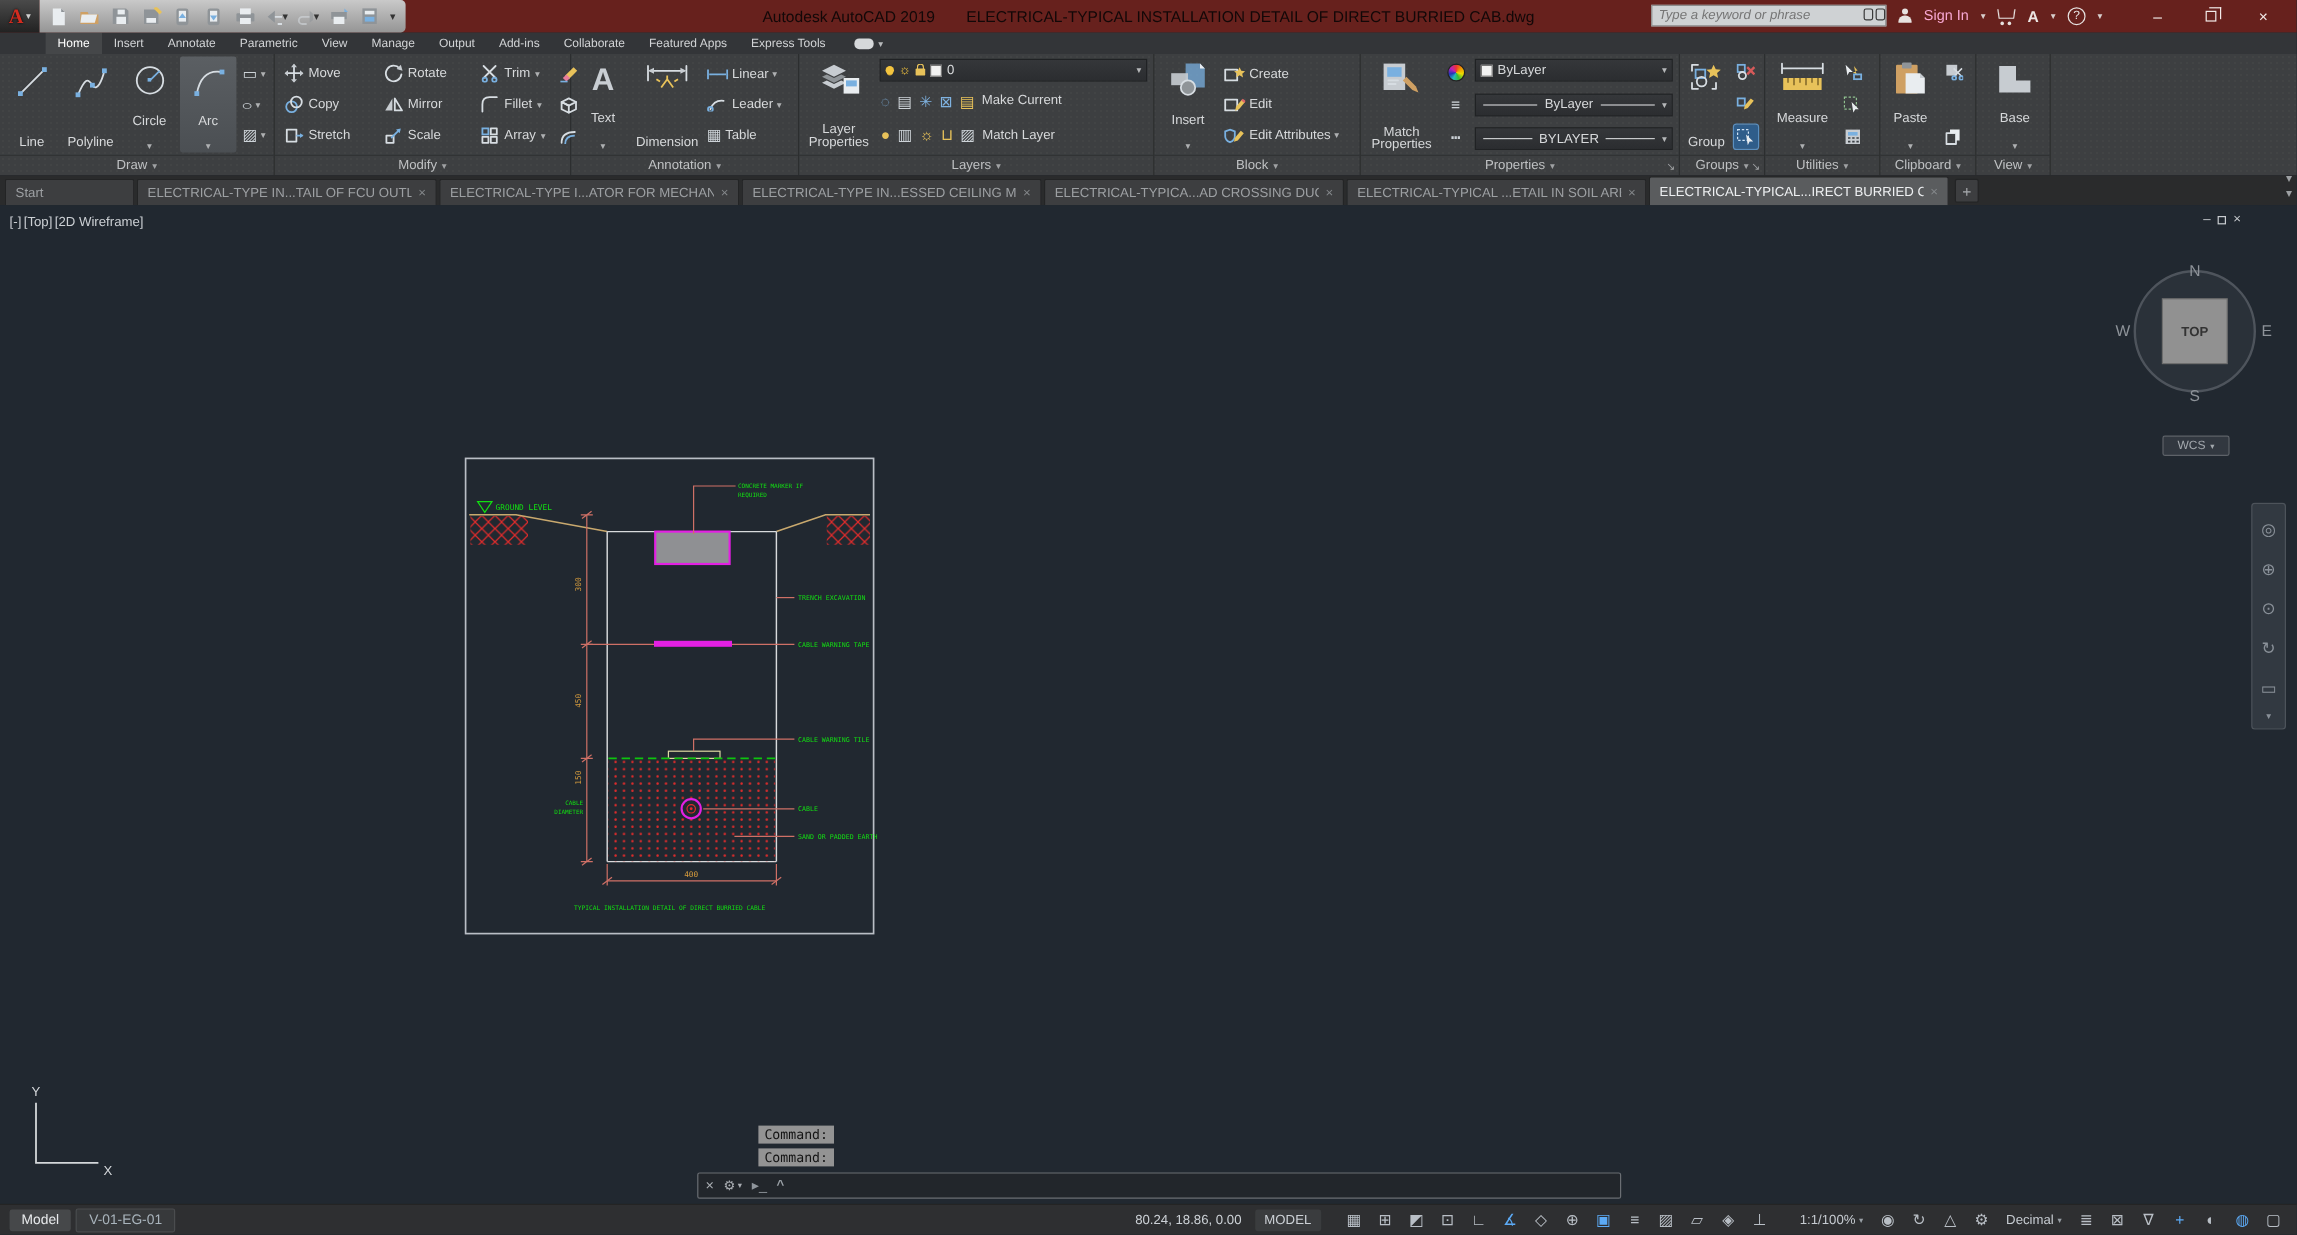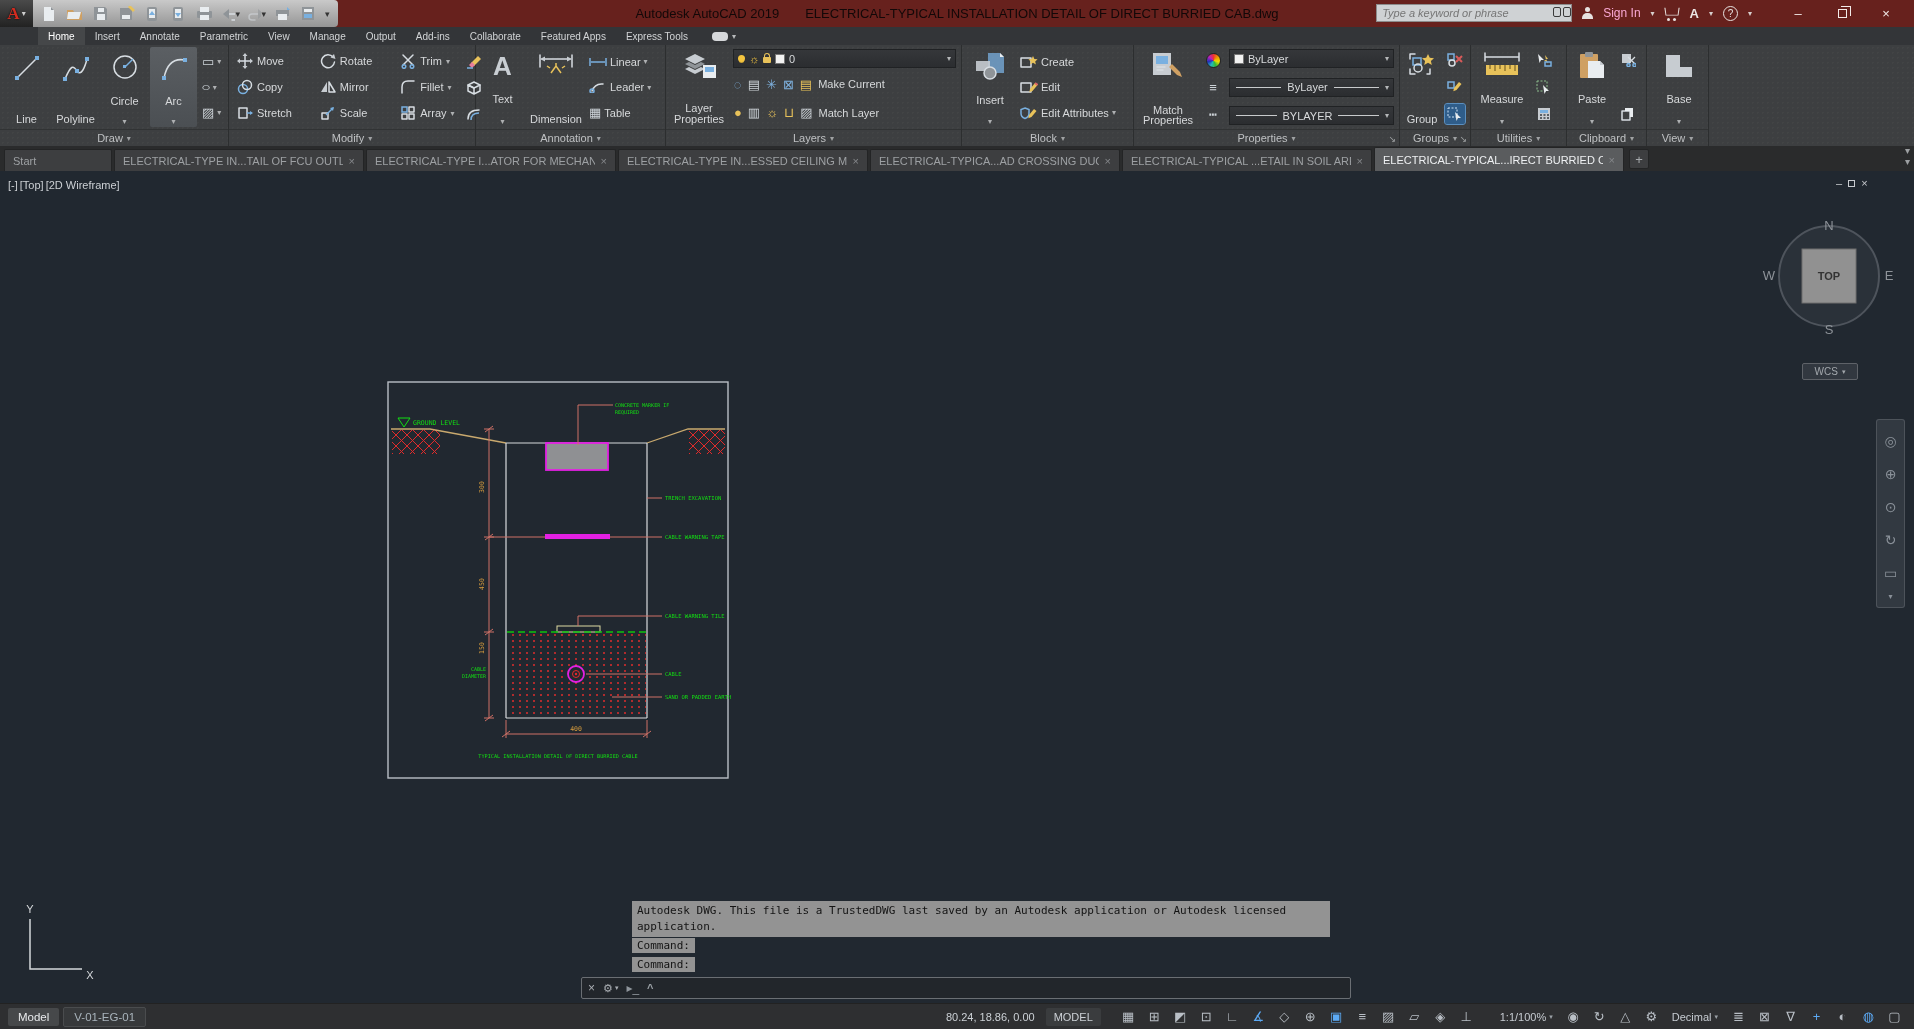--- a/index.html
+++ b/index.html
@@ -874,24 +874,20 @@
       <span class="nv">▭</span>
       <span class="nv nvs">▾</span>
     </div>
 
     <svg class="ucs" width="90" height="86">
       <path d="M18 16 V66 H70" fill="none" stroke="#d4d7da" stroke-width="1.5"></path>
       <text x="18" y="10" text-anchor="middle" font-size="11" fill="#d4d7da" font-family="Liberation Sans,sans-serif">Y</text>
       <text x="78" y="76" text-anchor="middle" font-size="11" fill="#d4d7da" font-family="Liberation Sans,sans-serif">X</text>
     </svg>
 
-    <div class="cmd-history">
-      <div>Autodesk DWG.  This file is a TrustedDWG last saved by an Autodesk application or Autodesk licensed</div>
-      <div>application.</div>
-    </div>
     <div class="cmd-prompt" style="top:767px">Command:</div>
     <div class="cmd-prompt" style="top:786px">Command:</div>
     <div class="cmd-bar">
       <span class="cx">×</span>
       <span class="cw">
           <span>⚙</span>
         </span>
       <span class="cp">▸_</span>
       <span class="chv">^</span>
     </div>

